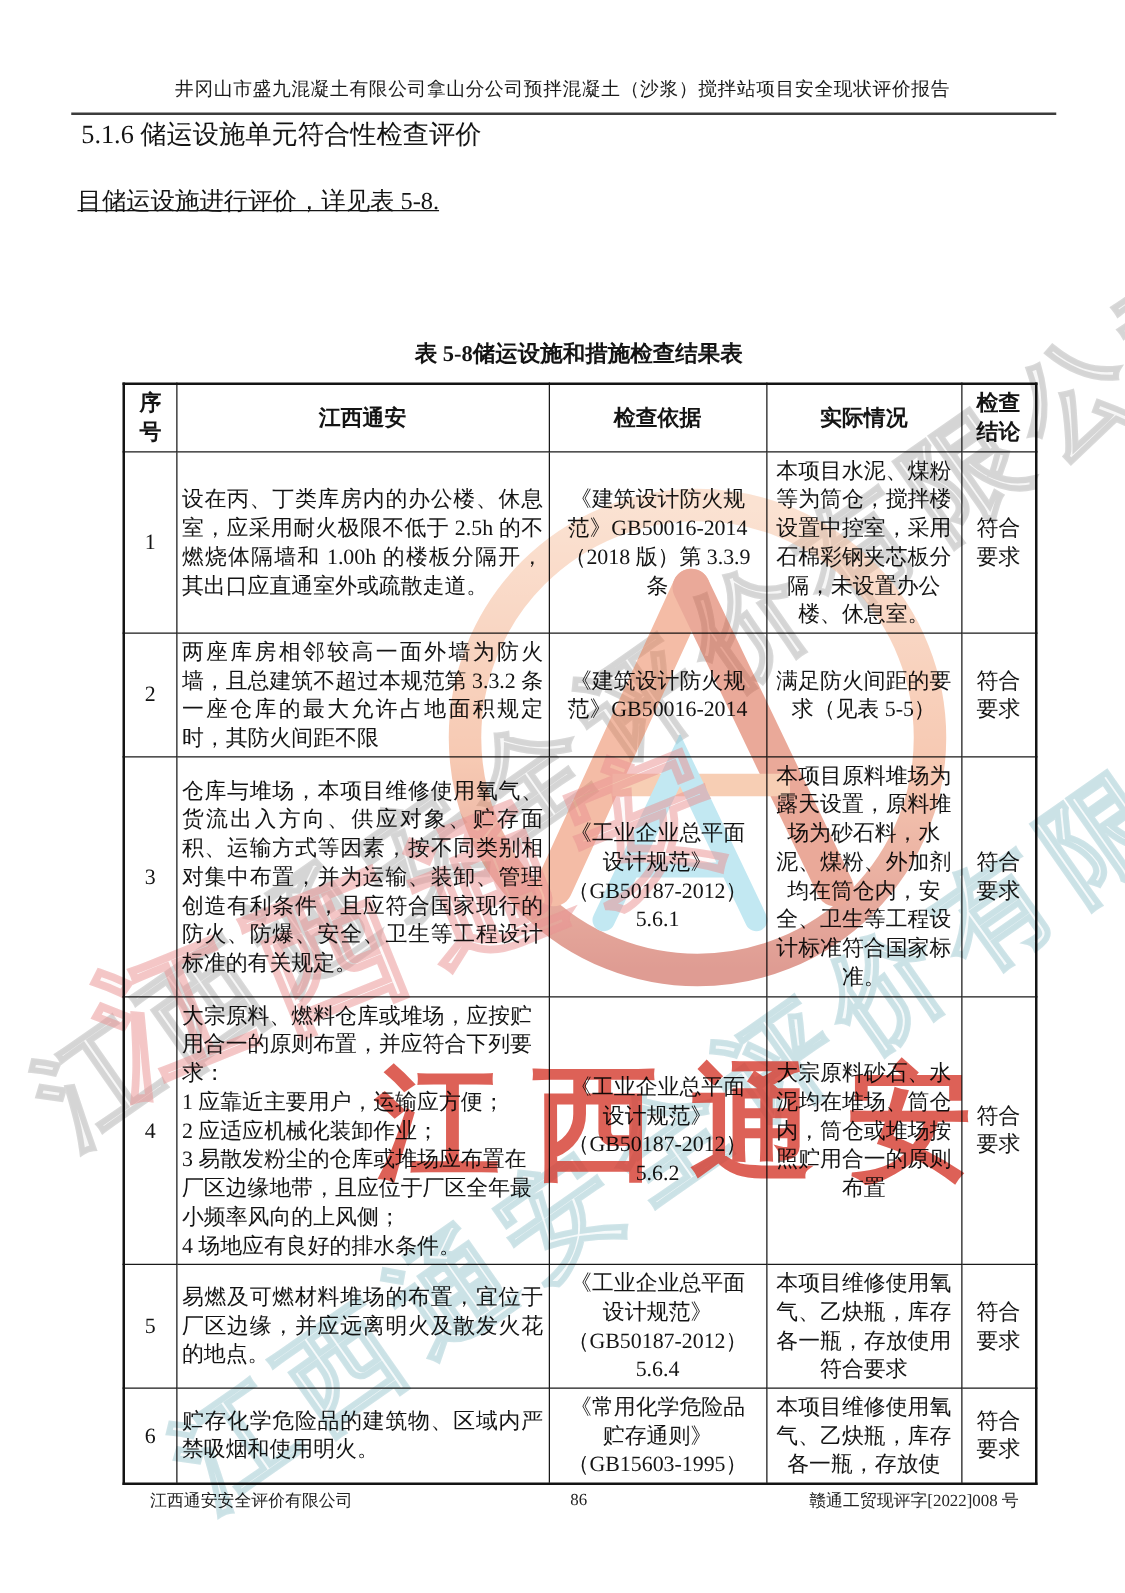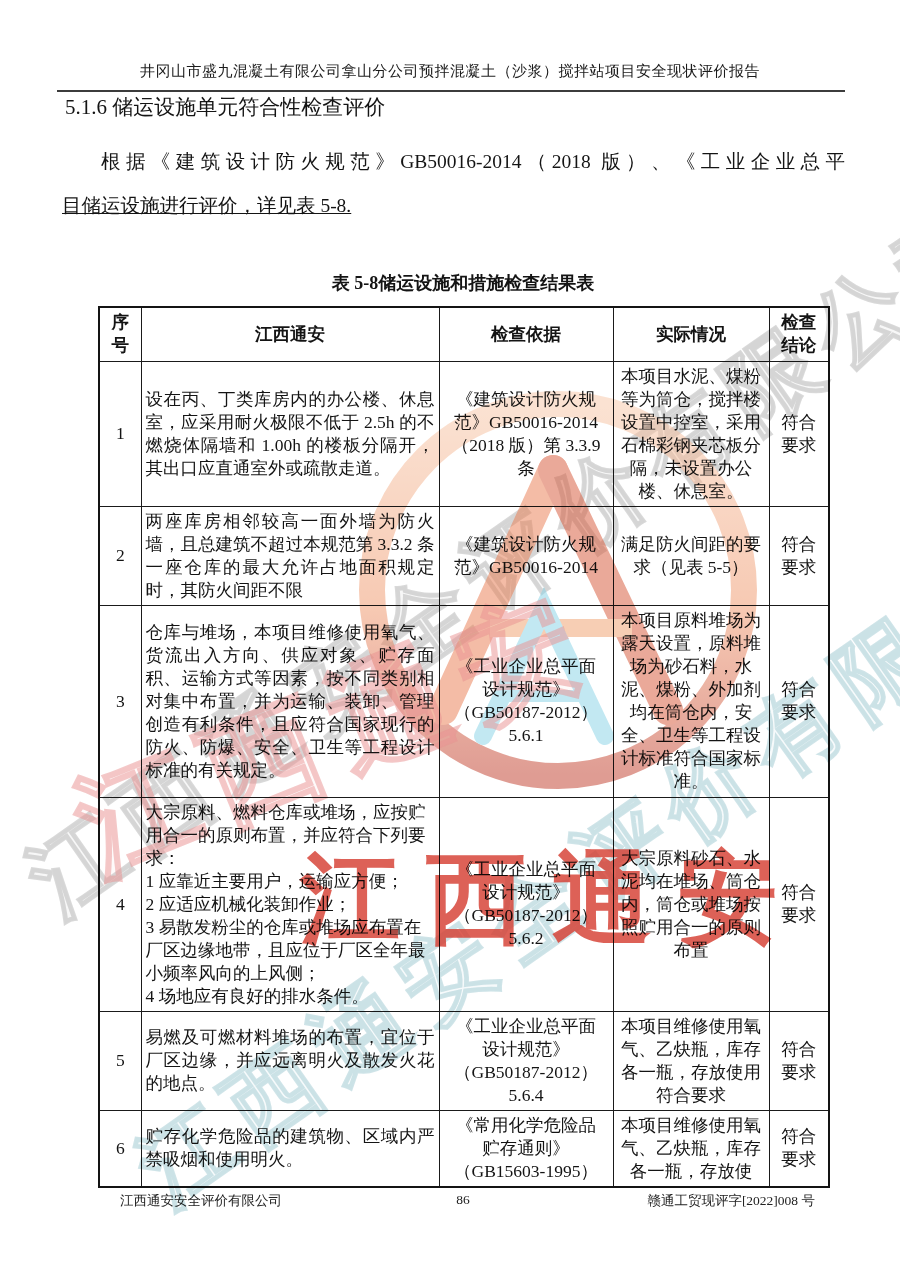--- a/index.html
+++ b/index.html
@@ -59,21 +59,20 @@
 <body>
 
 <div class="page">
 
   <div class="running-head">井冈山市盛九混凝土有限公司拿山分公司预拌混凝土（沙浆）搅拌站项目安全现状评价报告</div>
   <div class="head-rule"></div>
 
   <h2 class="section-title">5.1.6 储运设施单元符合性检查评价</h2>
 
   <div class="intro">
-    <div class="pline first">根据《建筑设计防火规范》GB50016-2014（2018 版）、《工业企业总平</div>
     <div class="pline last">目储运设施进行评价，详见表 5-8.</div>
   </div>
 
   <div class="caption">
     <span class="cap-label">表 5-8</span><span>储运设施和措施检查结果表</span>
   </div>
 
   <table class="check">
     <colgroup>
       <col style="width:42px">

